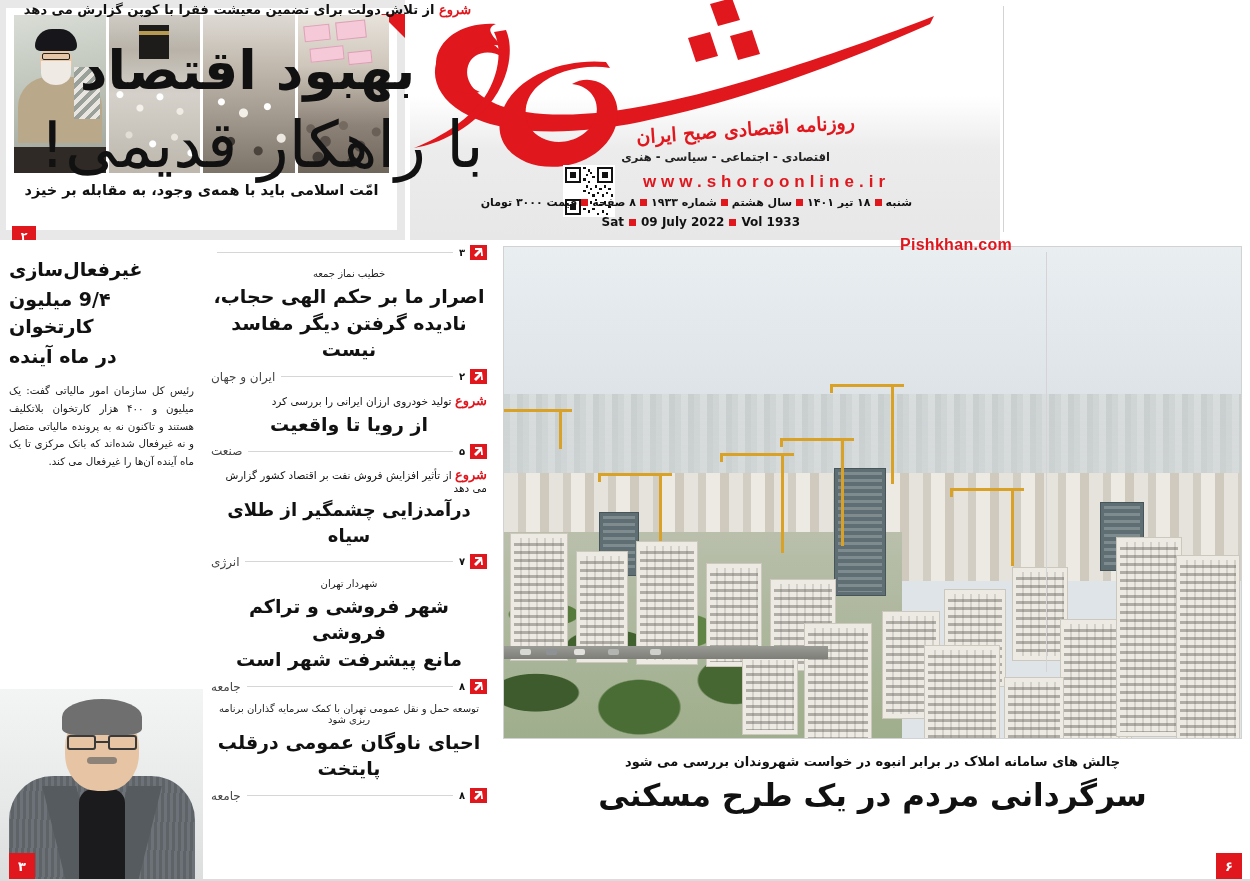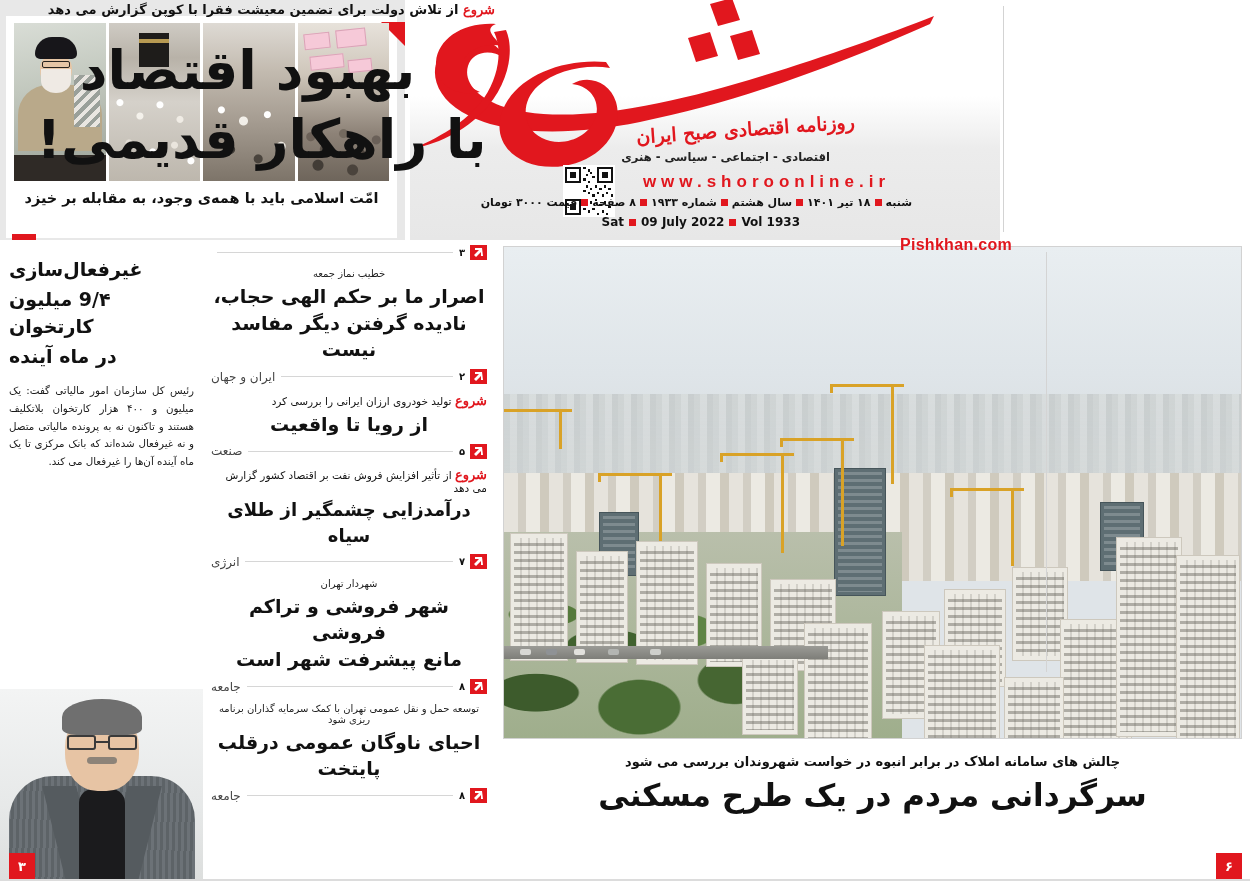--- a/index.html
+++ b/index.html
@@ -104,21 +104,21 @@
   .sq { width:7px; height:7px; background:#e1171e; display:inline-block; flex:0 0 auto; }
   .qrcode {
     position:absolute; right:385px; top:165px; width:52px; height:52px;
     background:#fff; padding:2px;
   }
   .qrcode svg { display:block; }
 
   
   .topright {
     position:absolute; right:845px; top:0; width:405px; height:240px;
-    background:#e8e8e8; padding:16px 8px 4px 6px;margin-left:6px;
+    background:#e8e8e8; padding:8px 8px 4px 6px;margin-left:6px;
   }
   .tr-inner { background:#fff; width:100%; height:222px; padding:7px 8px 0 8px; position:relative; }
   .tr-corner {
     position:absolute; right:-8px; top:6px; width:0; height:0;
     border-top:24px solid #e1171e; border-left:24px solid transparent;
   }
   .tr-photos { display:flex; gap:3px; height:158px; }
   .tr-cell { flex:1 1 0; overflow:hidden; position:relative; }
   .tr-cap {
     text-align:center; font-size:14.5px; font-weight:bold; color:#111;
@@ -518,26 +518,26 @@
         <div class="car" style="left:146px;background:#cfd0cc;bottom:17%;"></div>
       </div>
       <div class="lb-kicker">چالش های سامانه املاک در برابر انبوه در خواست شهروندان بررسی می شود</div>
       <div class="lb-head">سرگردانی مردم در یک طرح مسکنی</div>
       <div class="lb-pagebadge">۶</div>
     </div>
 
     <div class="midcol">
 
       <div style="position:absolute; right:0; top:-238px; width:495px; text-align:center;">
-        <div style="font-size:13px;font-weight:bold;color:#111;direction:rtl;text-align:right;">
+        <div style="font-size:13px;font-weight:bold;color:#111;direction:rtl;">
           <span class="brandmark">شروع</span>
           <span>از تلاش دولت برای تضمین معیشت فقرا با کوپن گزارش می دهد</span>
         </div>
         <div style="font-size:54px;font-weight:bold;color:#111;margin-top:22px;letter-spacing:-1px;">بهبود اقتصاد</div>
-        <div style="font-size:54px;font-weight:bold;color:#111;margin-top:6px;letter-spacing:-1px;margin-left:28px;">با راهکار قدیمی!</div>
+        <div style="font-size:64px;font-weight:normal;color:#111;margin-top:6px;letter-spacing:-1px;margin-left:28px;">با راهکار قدیمی!</div>
       </div>
 
       <div class="mc-toprow">
         <div class="arrow-badge">
           <svg width="17" height="15" viewBox="0 0 17 15">
               <path d="M12 3 L5 3 L5 5 L9 5 L4 10 L6 12 L11 7 L11 11 L13 11 Z" fill="#fff"></path>
             </svg>
         </div>
         <span class="pgnum">۳</span>
         <div class="rule"></div>

